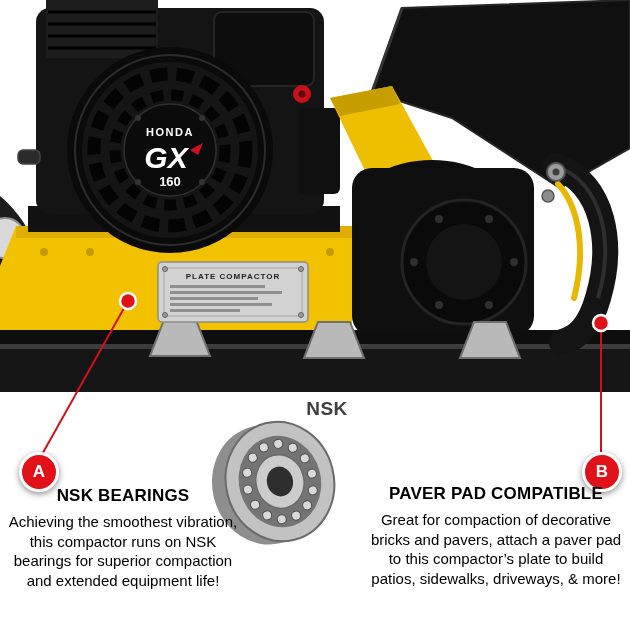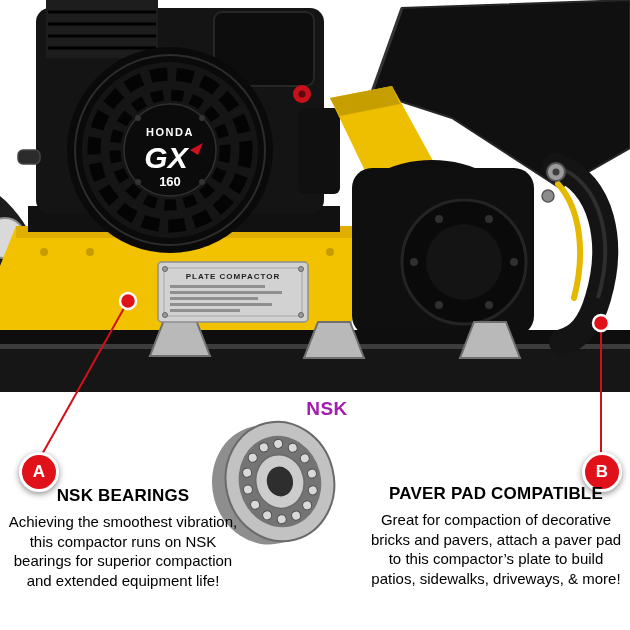--- a/index.html
+++ b/index.html
@@ -3,21 +3,21 @@
 <meta charset="utf-8">
 <style>
   html,body{margin:0;padding:0;background:#fff;}
   .canvas{
     position:relative;width:630px;height:630px;background:#ffffff;
     font-family:"Liberation Sans",sans-serif;overflow:hidden;
   }
   .photo{position:absolute;left:0;top:0;}
   .nsk-logo{
     position:absolute;left:294px;top:398px;width:66px;text-align:center;
-    font-size:19px;font-weight:800;color:#a21caf;letter-spacing:.5px;
+    font-size:19px;font-weight:800;color:#404040;letter-spacing:.5px;
   }
   .bearing{position:absolute;left:208px;top:412px;}
   .badge{
     position:absolute;width:34px;height:34px;border-radius:50%;
     background:#e01119;border:3px solid #ffffff;
     box-shadow:0 2px 6px rgba(0,0,0,.45);
     color:#fff;font-weight:bold;font-size:17px;
     display:flex;align-items:center;justify-content:center;box-sizing:content-box;
   }
   .badge-a{left:19px;top:452px;}

